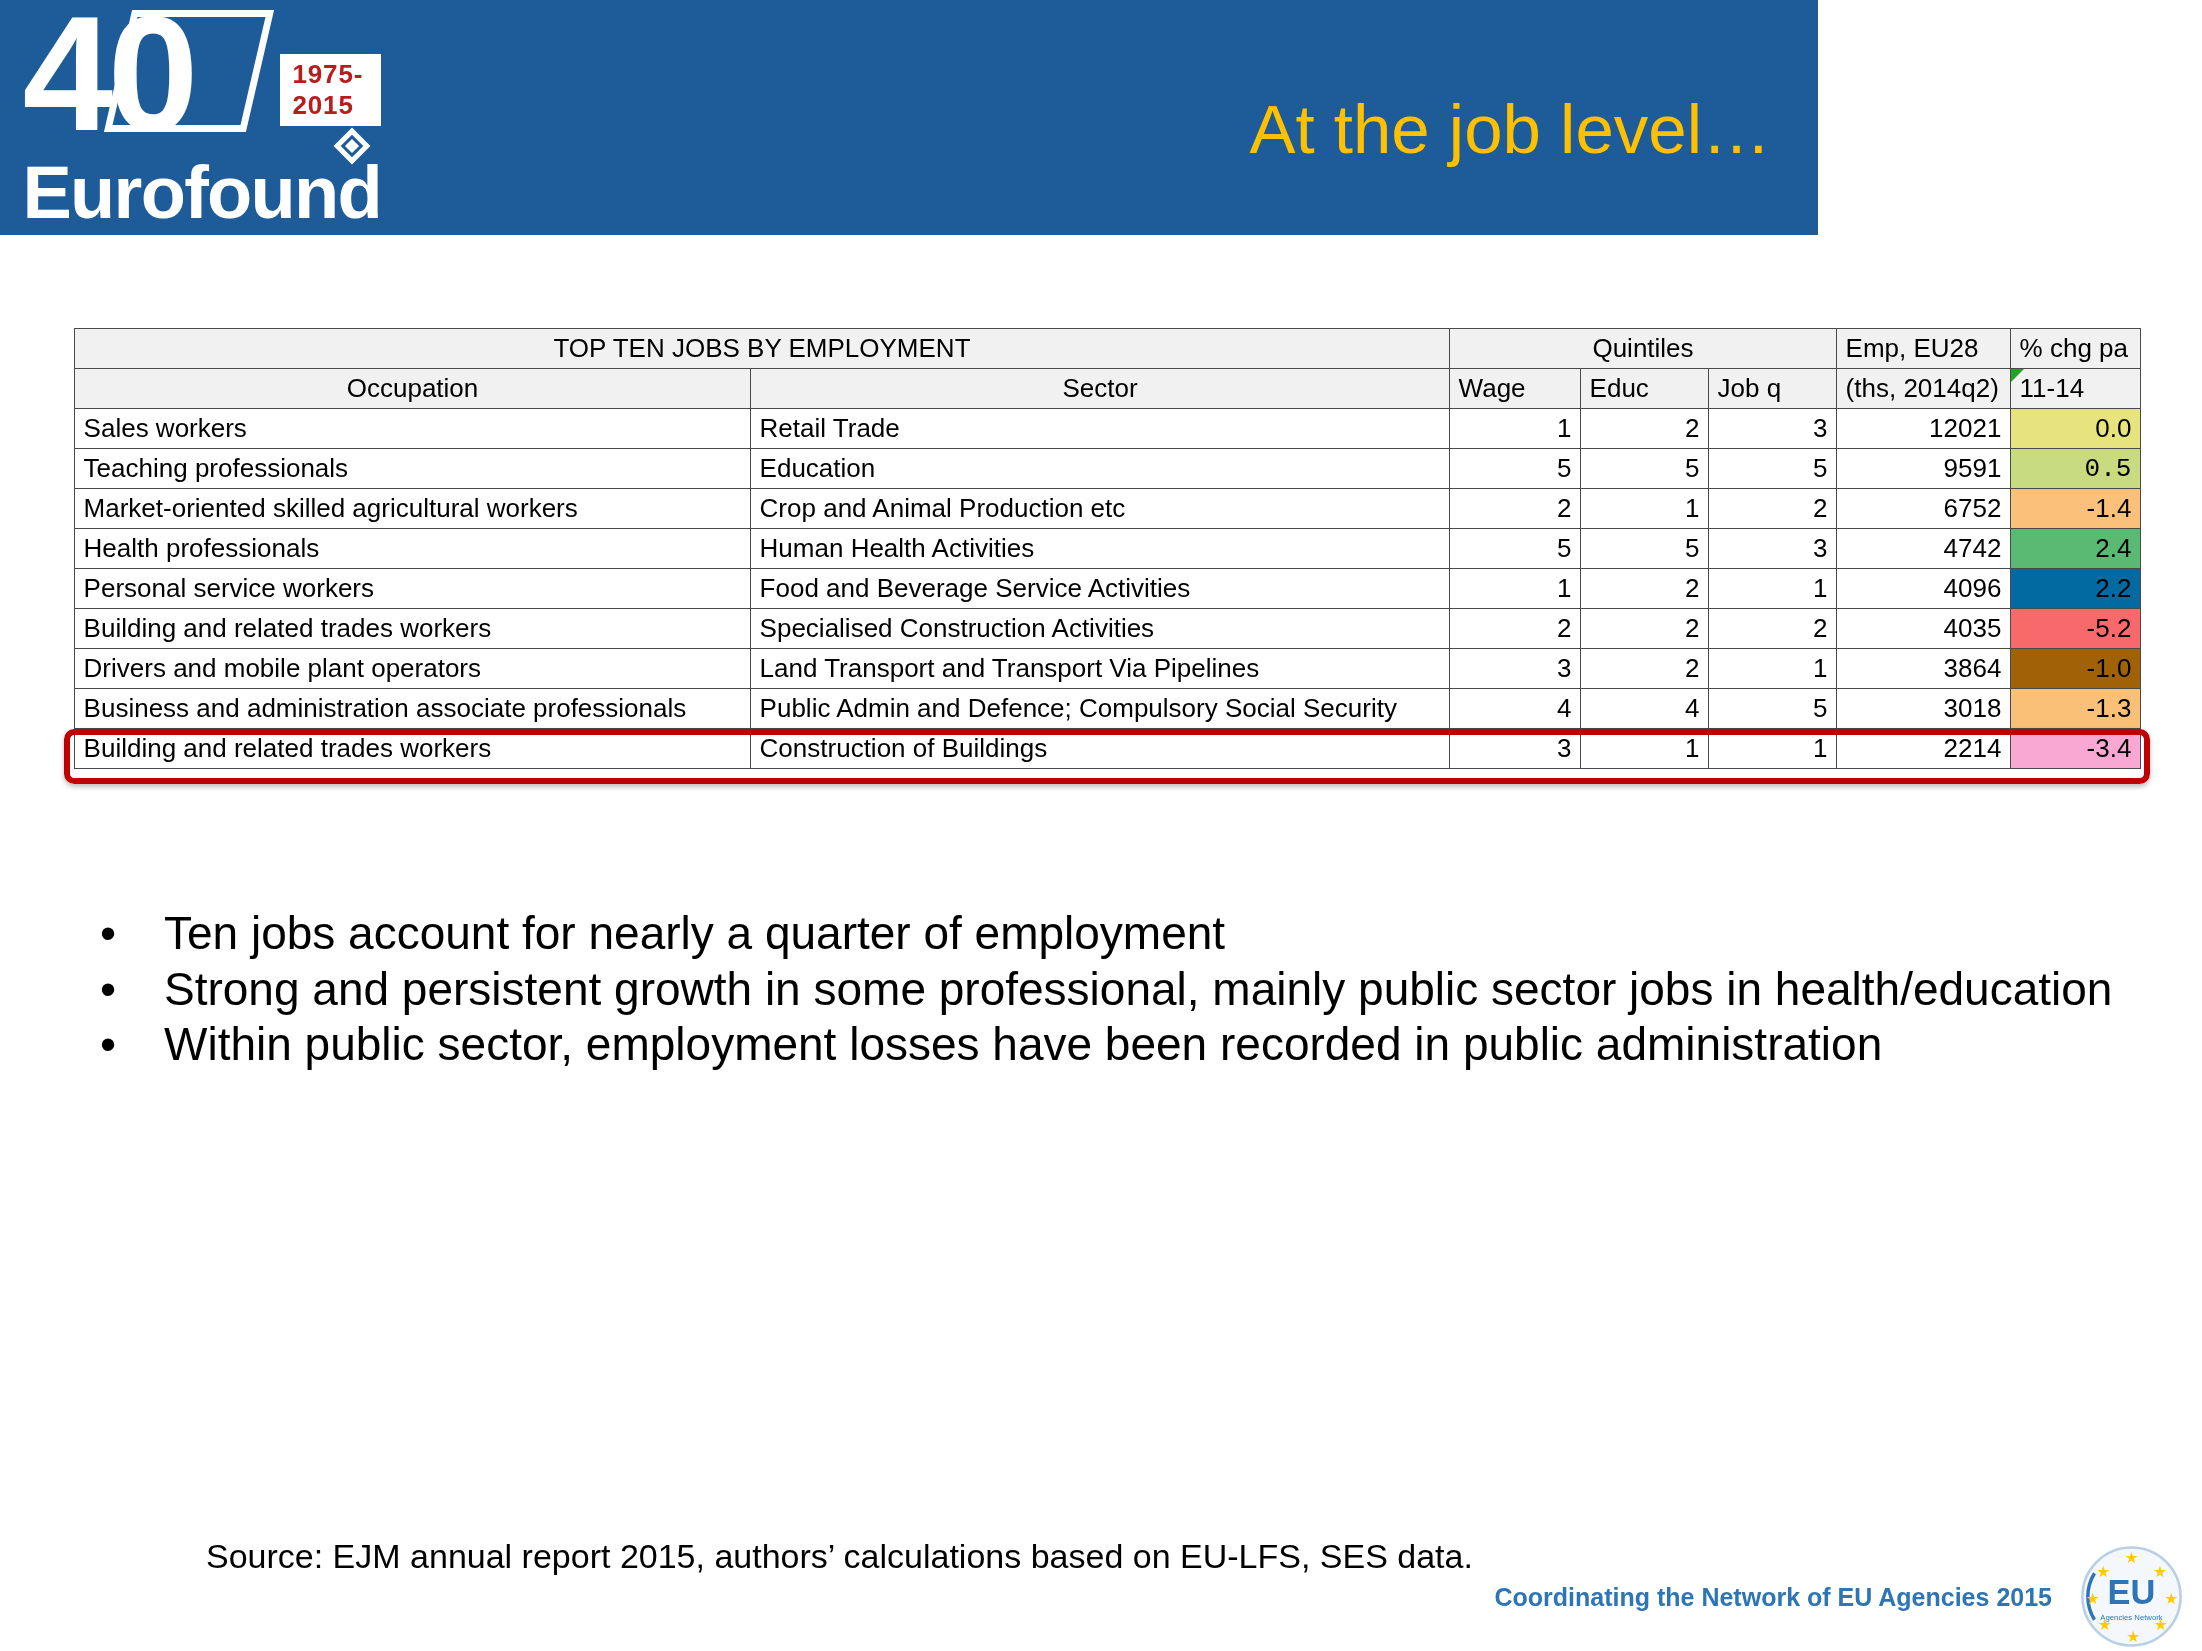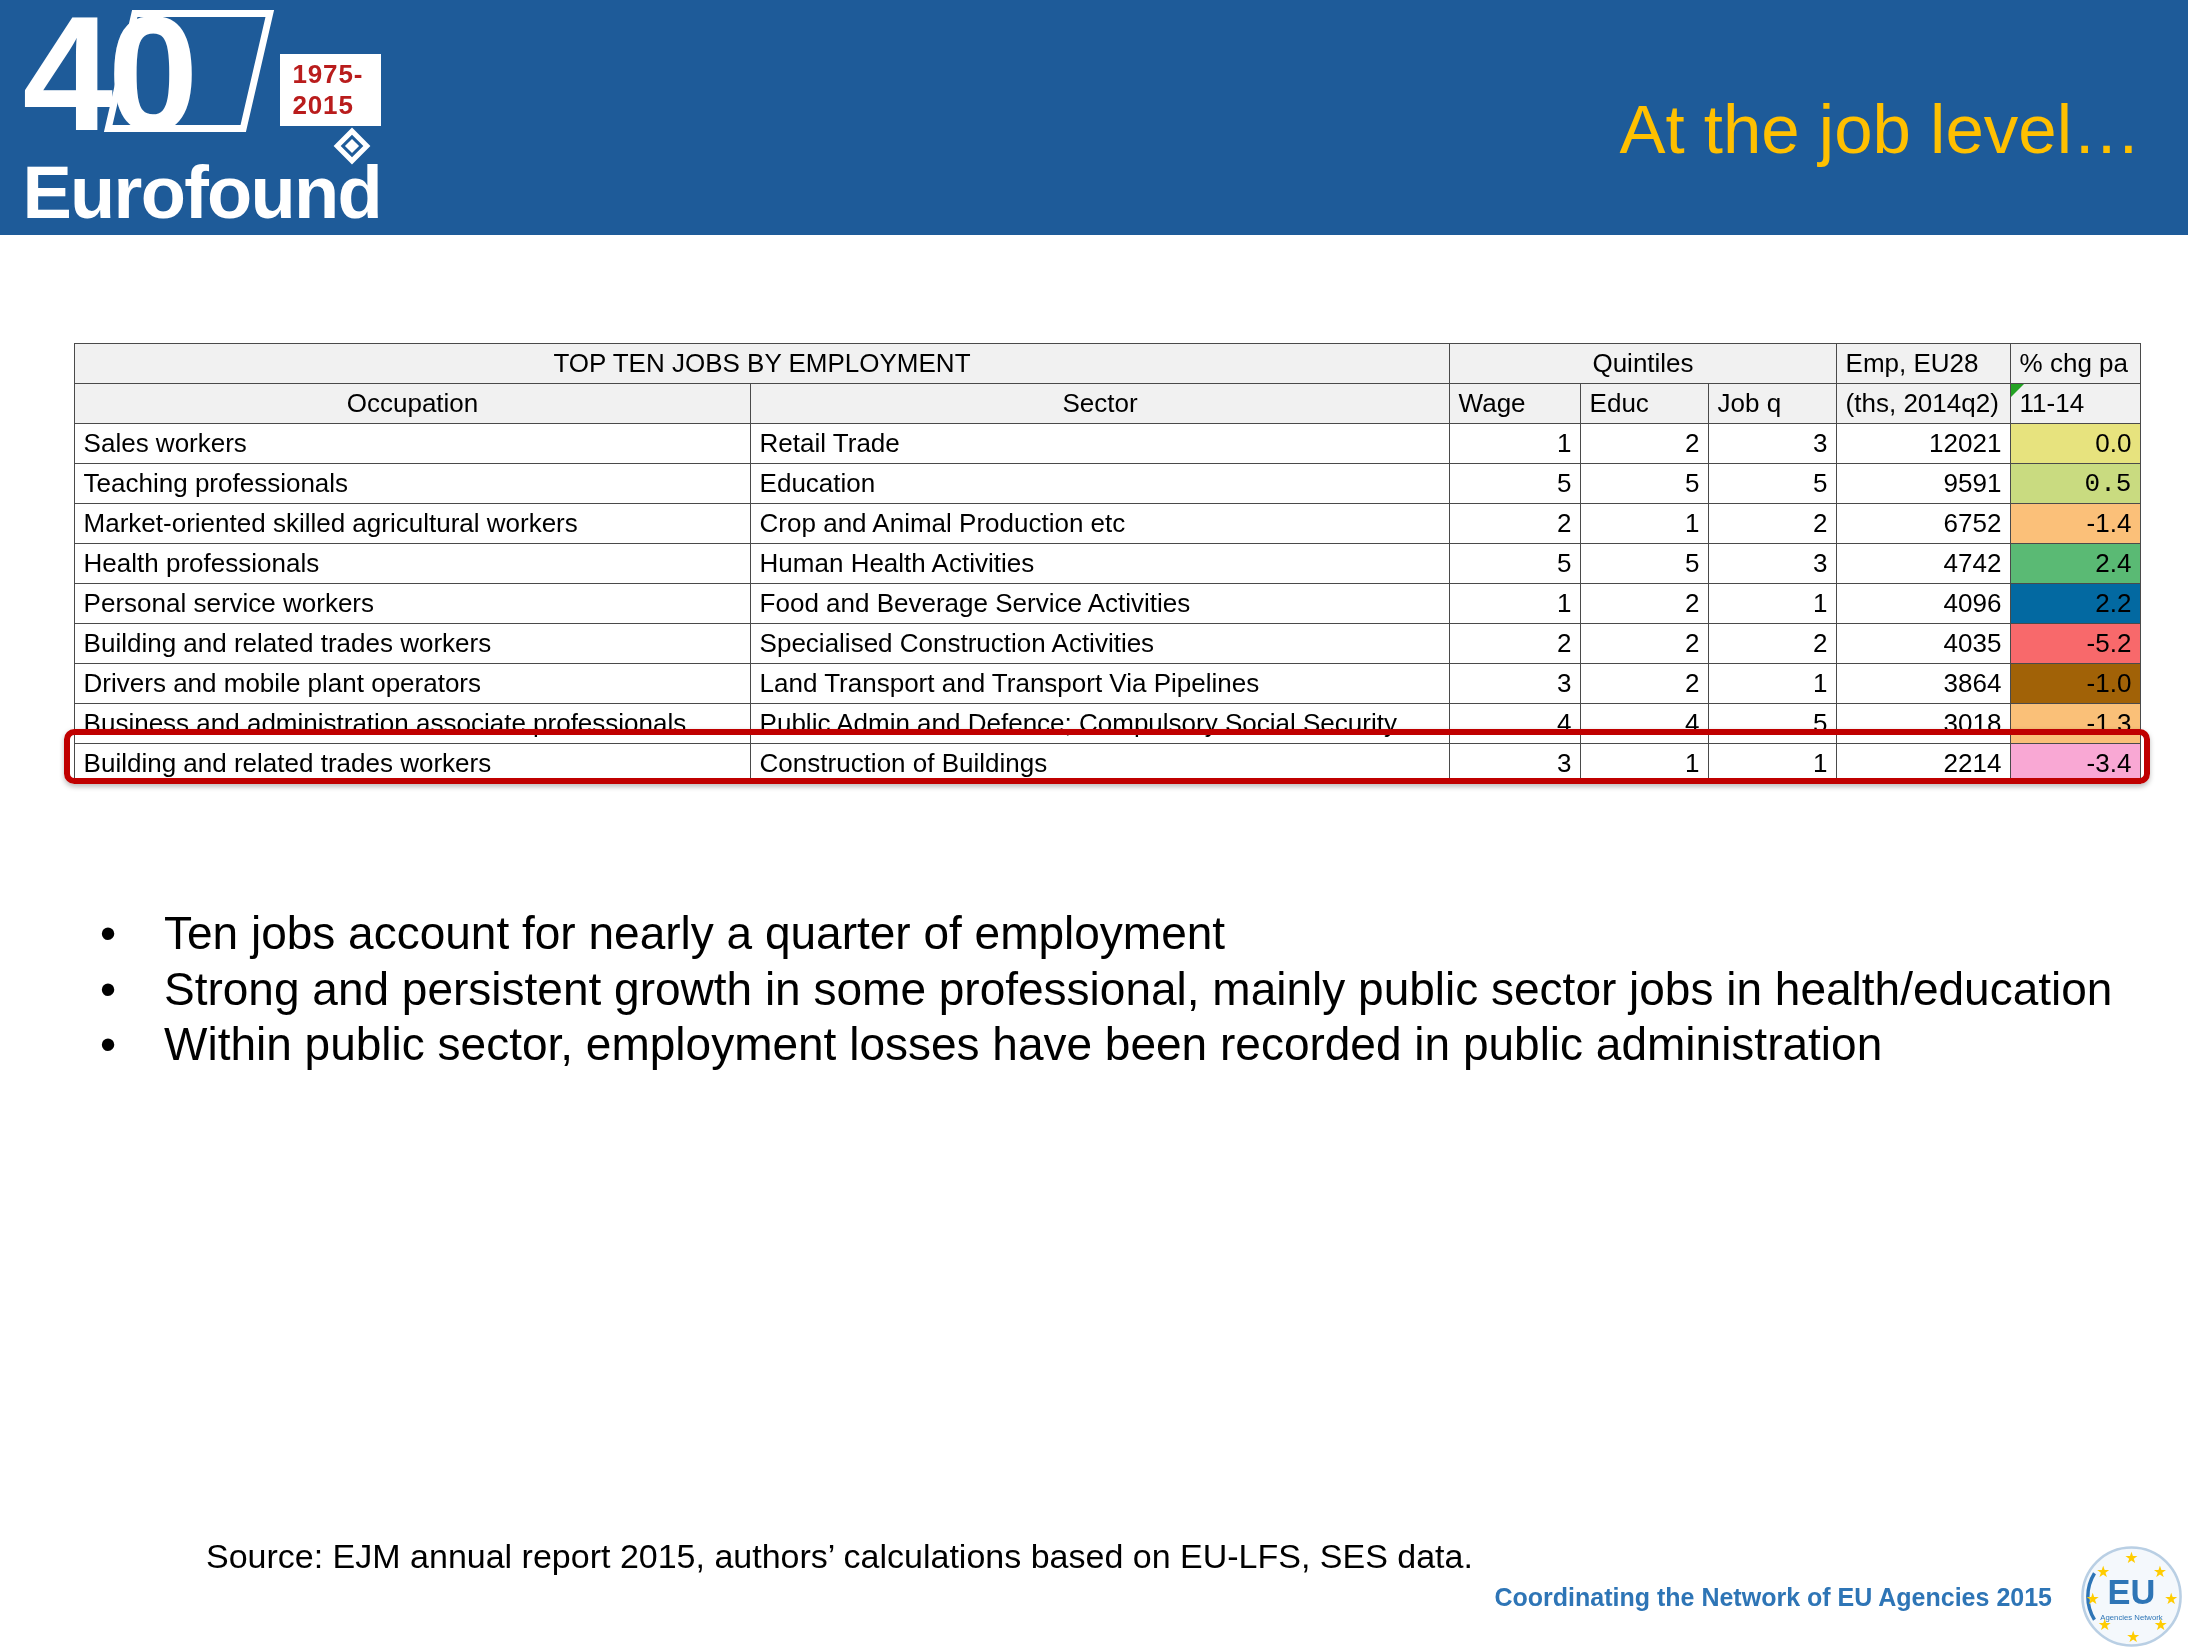--- a/index.html
+++ b/index.html
@@ -3,39 +3,39 @@
 <meta charset="utf-8">
 <style>
   * { margin:0; padding:0; box-sizing:border-box; }
   html,body { background:#fff; }
   body {
     width:2203px; height:1652px; position:relative; overflow:hidden;
     font-family:"Liberation Sans", sans-serif; color:#000;
   }
 
   
-  .banner { position:absolute; left:0; top:0; width:2188px; height:235px; background:#1E5B99; }
+  .banner { position:absolute; left:0; top:0; width:1818px; height:235px; background:#1E5B99; }
   .slide-title {
     position:absolute; top:95px; right:47px;
     font-size:69px; line-height:1; color:#FFC000; font-weight:normal;
   }
 
   
   .ef-logo { position:absolute; left:22.4px; top:8.6px; color:#fff; }
   .ef-top { position:relative; height:136px; }
   .ef-40 { position:relative; z-index:2; font-size:163px; line-height:129px; font-weight:bold; letter-spacing:-5.2px; }
   .ef-flag { position:absolute; z-index:1; left:96px; top:1.7px; width:142px; height:122px; border:7.7px solid #fff; transform:skewX(-13deg); }
   .ef-years { position:absolute; z-index:3; left:258px; top:45px; background:#fff; color:#b91c1c; font-size:26px; font-weight:bold; padding:5.2px 12px; letter-spacing:0.9px; }
   .ef-brand-row { position:relative; margin-top:8.6px; }
   .ef-brand { font-size:74px; font-weight:bold; line-height:79px; letter-spacing:-1.7px; }
   .ef-diamond { position:absolute; left:317px; top:-20.6px; width:26px; height:26px; border:5.2px solid #fff; transform:rotate(45deg); }
   .ef-diamond::after { content:""; position:absolute; inset:3.4px; background:#fff; }
 
   
-  .table-wrap { position:absolute; left:74px; top:343px; }
+  .table-wrap { position:absolute; left:74px; top:328px; }
   table.jobs {
     border-collapse:collapse; table-layout:fixed; width:2067px;
     font-size:26px; background:#fff;
   }
   table.jobs th, table.jobs td {
     border:1.7px solid #4a4a4a; height:40px; padding:0 8.6px;
     white-space:nowrap; overflow:hidden; font-weight:normal;
   }
   tr.head-row th { background:#F1F1F1; }
   .h-center { text-align:center; }

